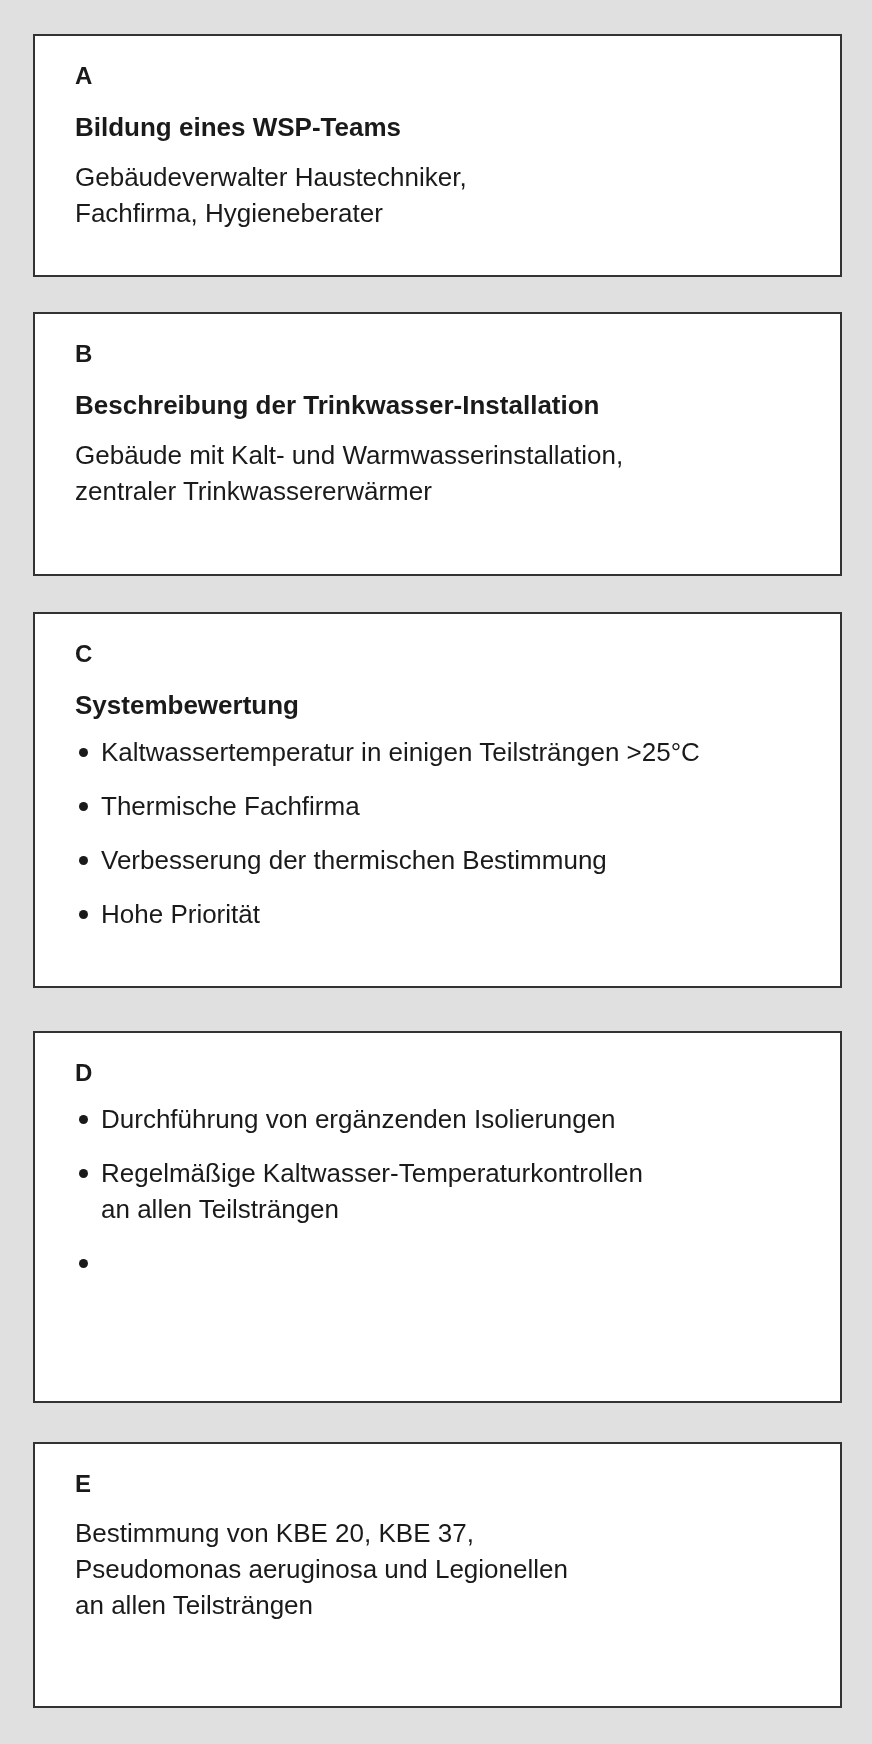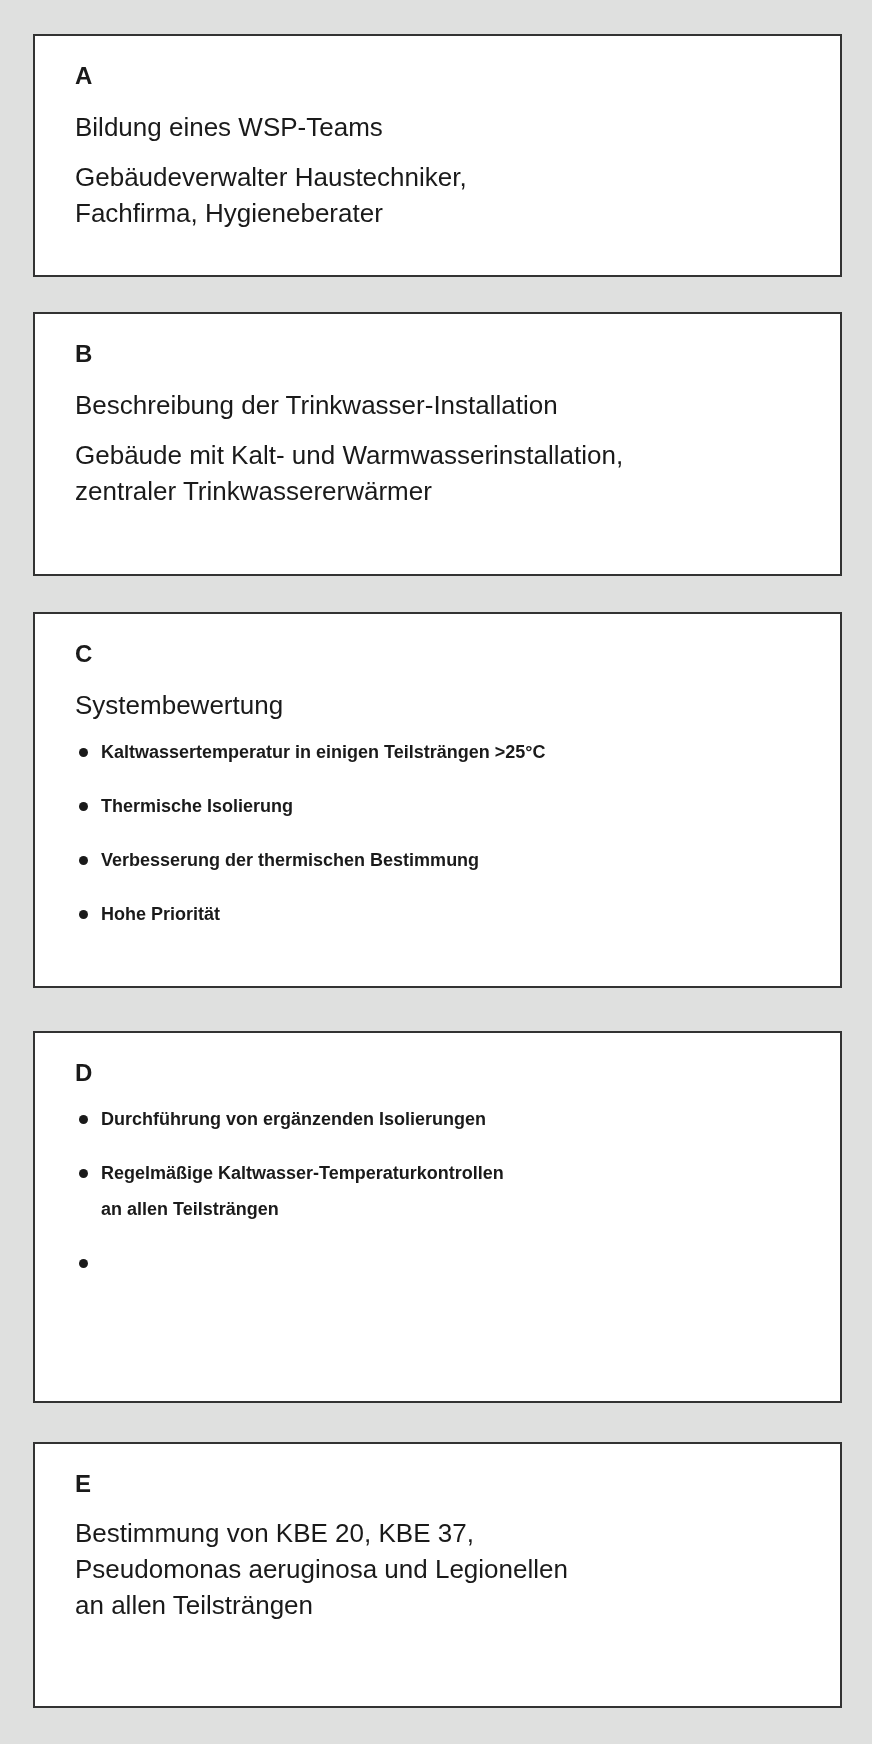--- a/index.html
+++ b/index.html
@@ -20,44 +20,43 @@
     padding: 26px 0 0 40px;
   }
   .letter {
     font-weight: bold;
     font-size: 24px;
     line-height: 28px;
     margin: 0;
     height: 28px;
   }
   .title {
-    font-weight: normal;
+    font-weight: bold;
     font-size: 26px;
     line-height: 30px;
     margin: 22px 0 0 0;
   }
   .body {
     font-size: 26px;
     line-height: 36px;
     margin: 17px 12px 0 0;
     white-space: pre-line;
   }
   ul.bullets {
     list-style: none;
     margin: 14px 0 0 0;
     padding: 0;
   }
   ul.bullets li {
     position: relative;
     padding-left: 26px;
-    font-size: 18px;
+    font-size: 26px;
     line-height: 36px;
     margin-bottom: 18px;
     white-space: pre-line;
-    font-weight: bold;
   }
   ul.bullets li .dot {
     position: absolute;
     left: 4px; top: 14px;
     width: 9px; height: 9px;
     border-radius: 50%;
     background: #1a1a1a;
   }
 </style>
 </head>
@@ -75,21 +74,21 @@
   <div class="title">Beschreibung der Trinkwasser-Installation</div>
   <div class="body">Gebäude mit Kalt- und Warmwasserinstallation,
 zentraler Trinkwassererwärmer</div>
 </section>
 
 <section class="box" style="top:612px; height:376px;">
   <div class="letter">C</div>
   <div class="title">Systembewertung</div>
   <ul class="bullets">
     <li><span class="dot"></span><span>Kaltwassertemperatur in einigen Teilsträngen &gt;25°C</span></li>
-    <li><span class="dot"></span><span>Thermische Isolierung</span></li>
+    <li><span class="dot"></span><span>Thermische Fachfirma</span></li>
     <li><span class="dot"></span><span>Verbesserung der thermischen Bestimmung</span></li>
     <li><span class="dot"></span><span>Hohe Priorität</span></li>
   </ul>
 </section>
 
 <section class="box" style="top:1031px; height:372px;">
   <div class="letter">D</div>
   <ul class="bullets">
     <li><span class="dot"></span><span>Durchführung von ergänzenden Isolierungen</span></li>
     <li><span class="dot"></span><span>Regelmäßige Kaltwasser-Temperaturkontrollen

